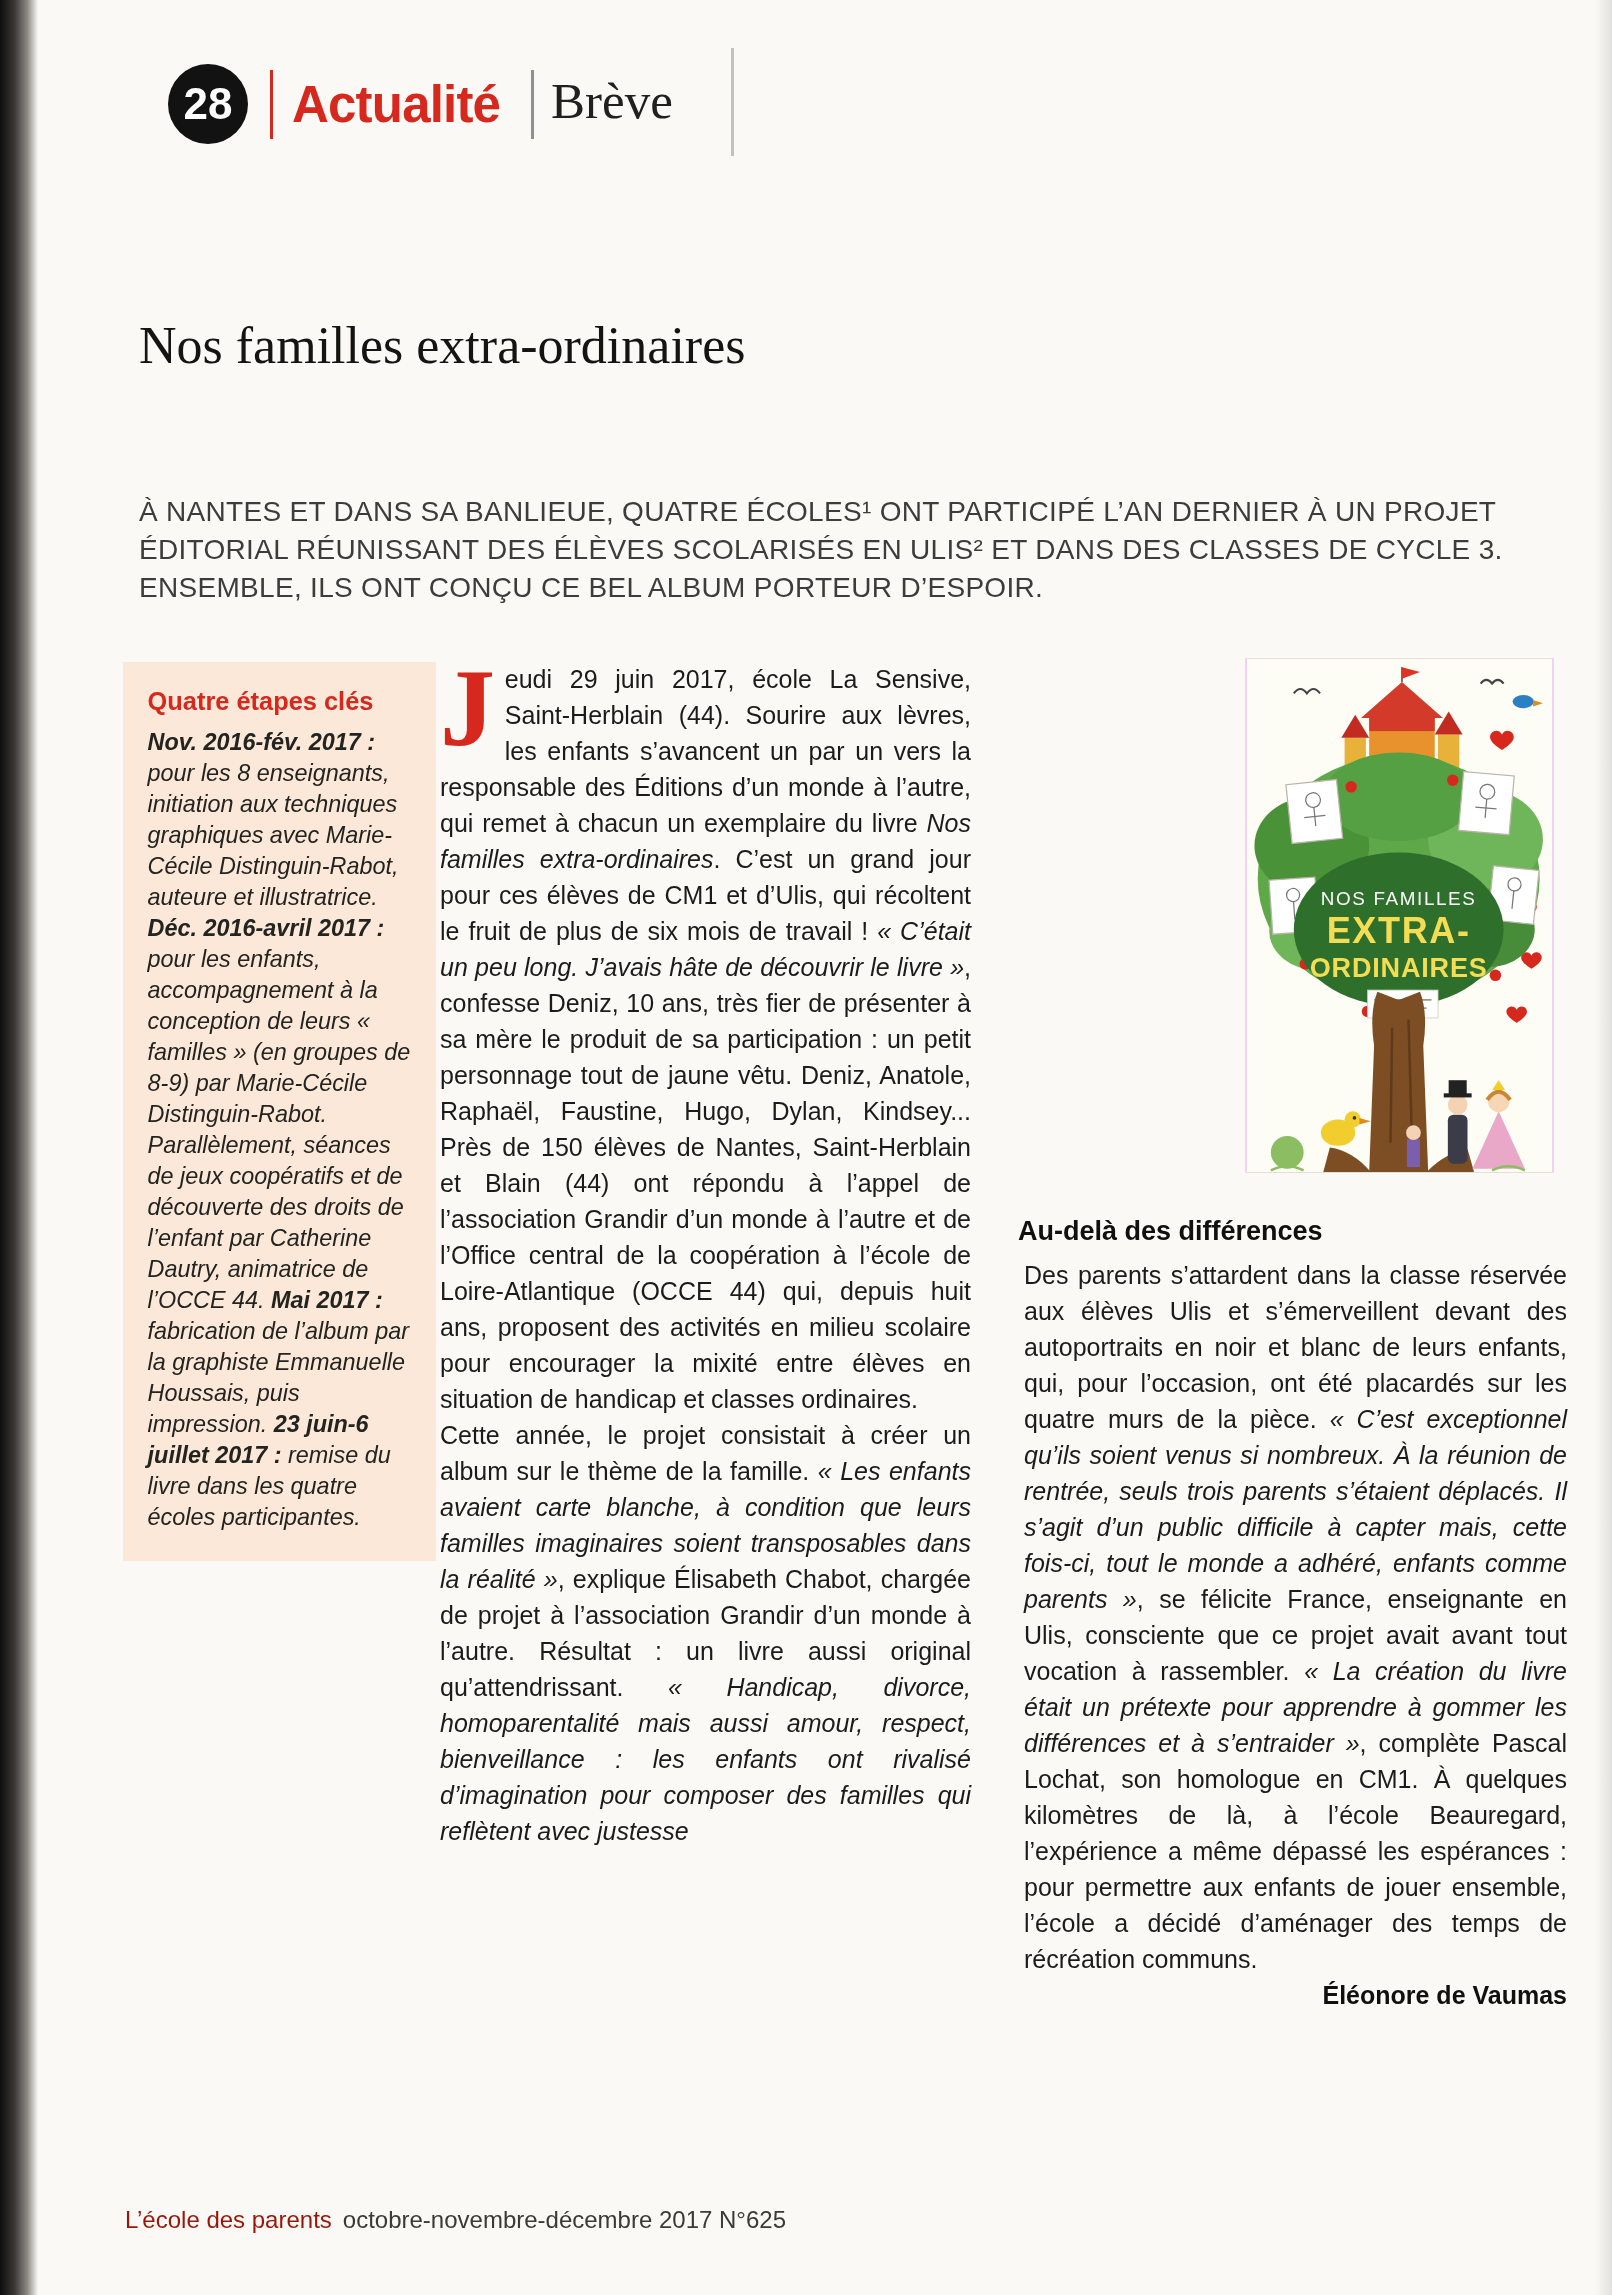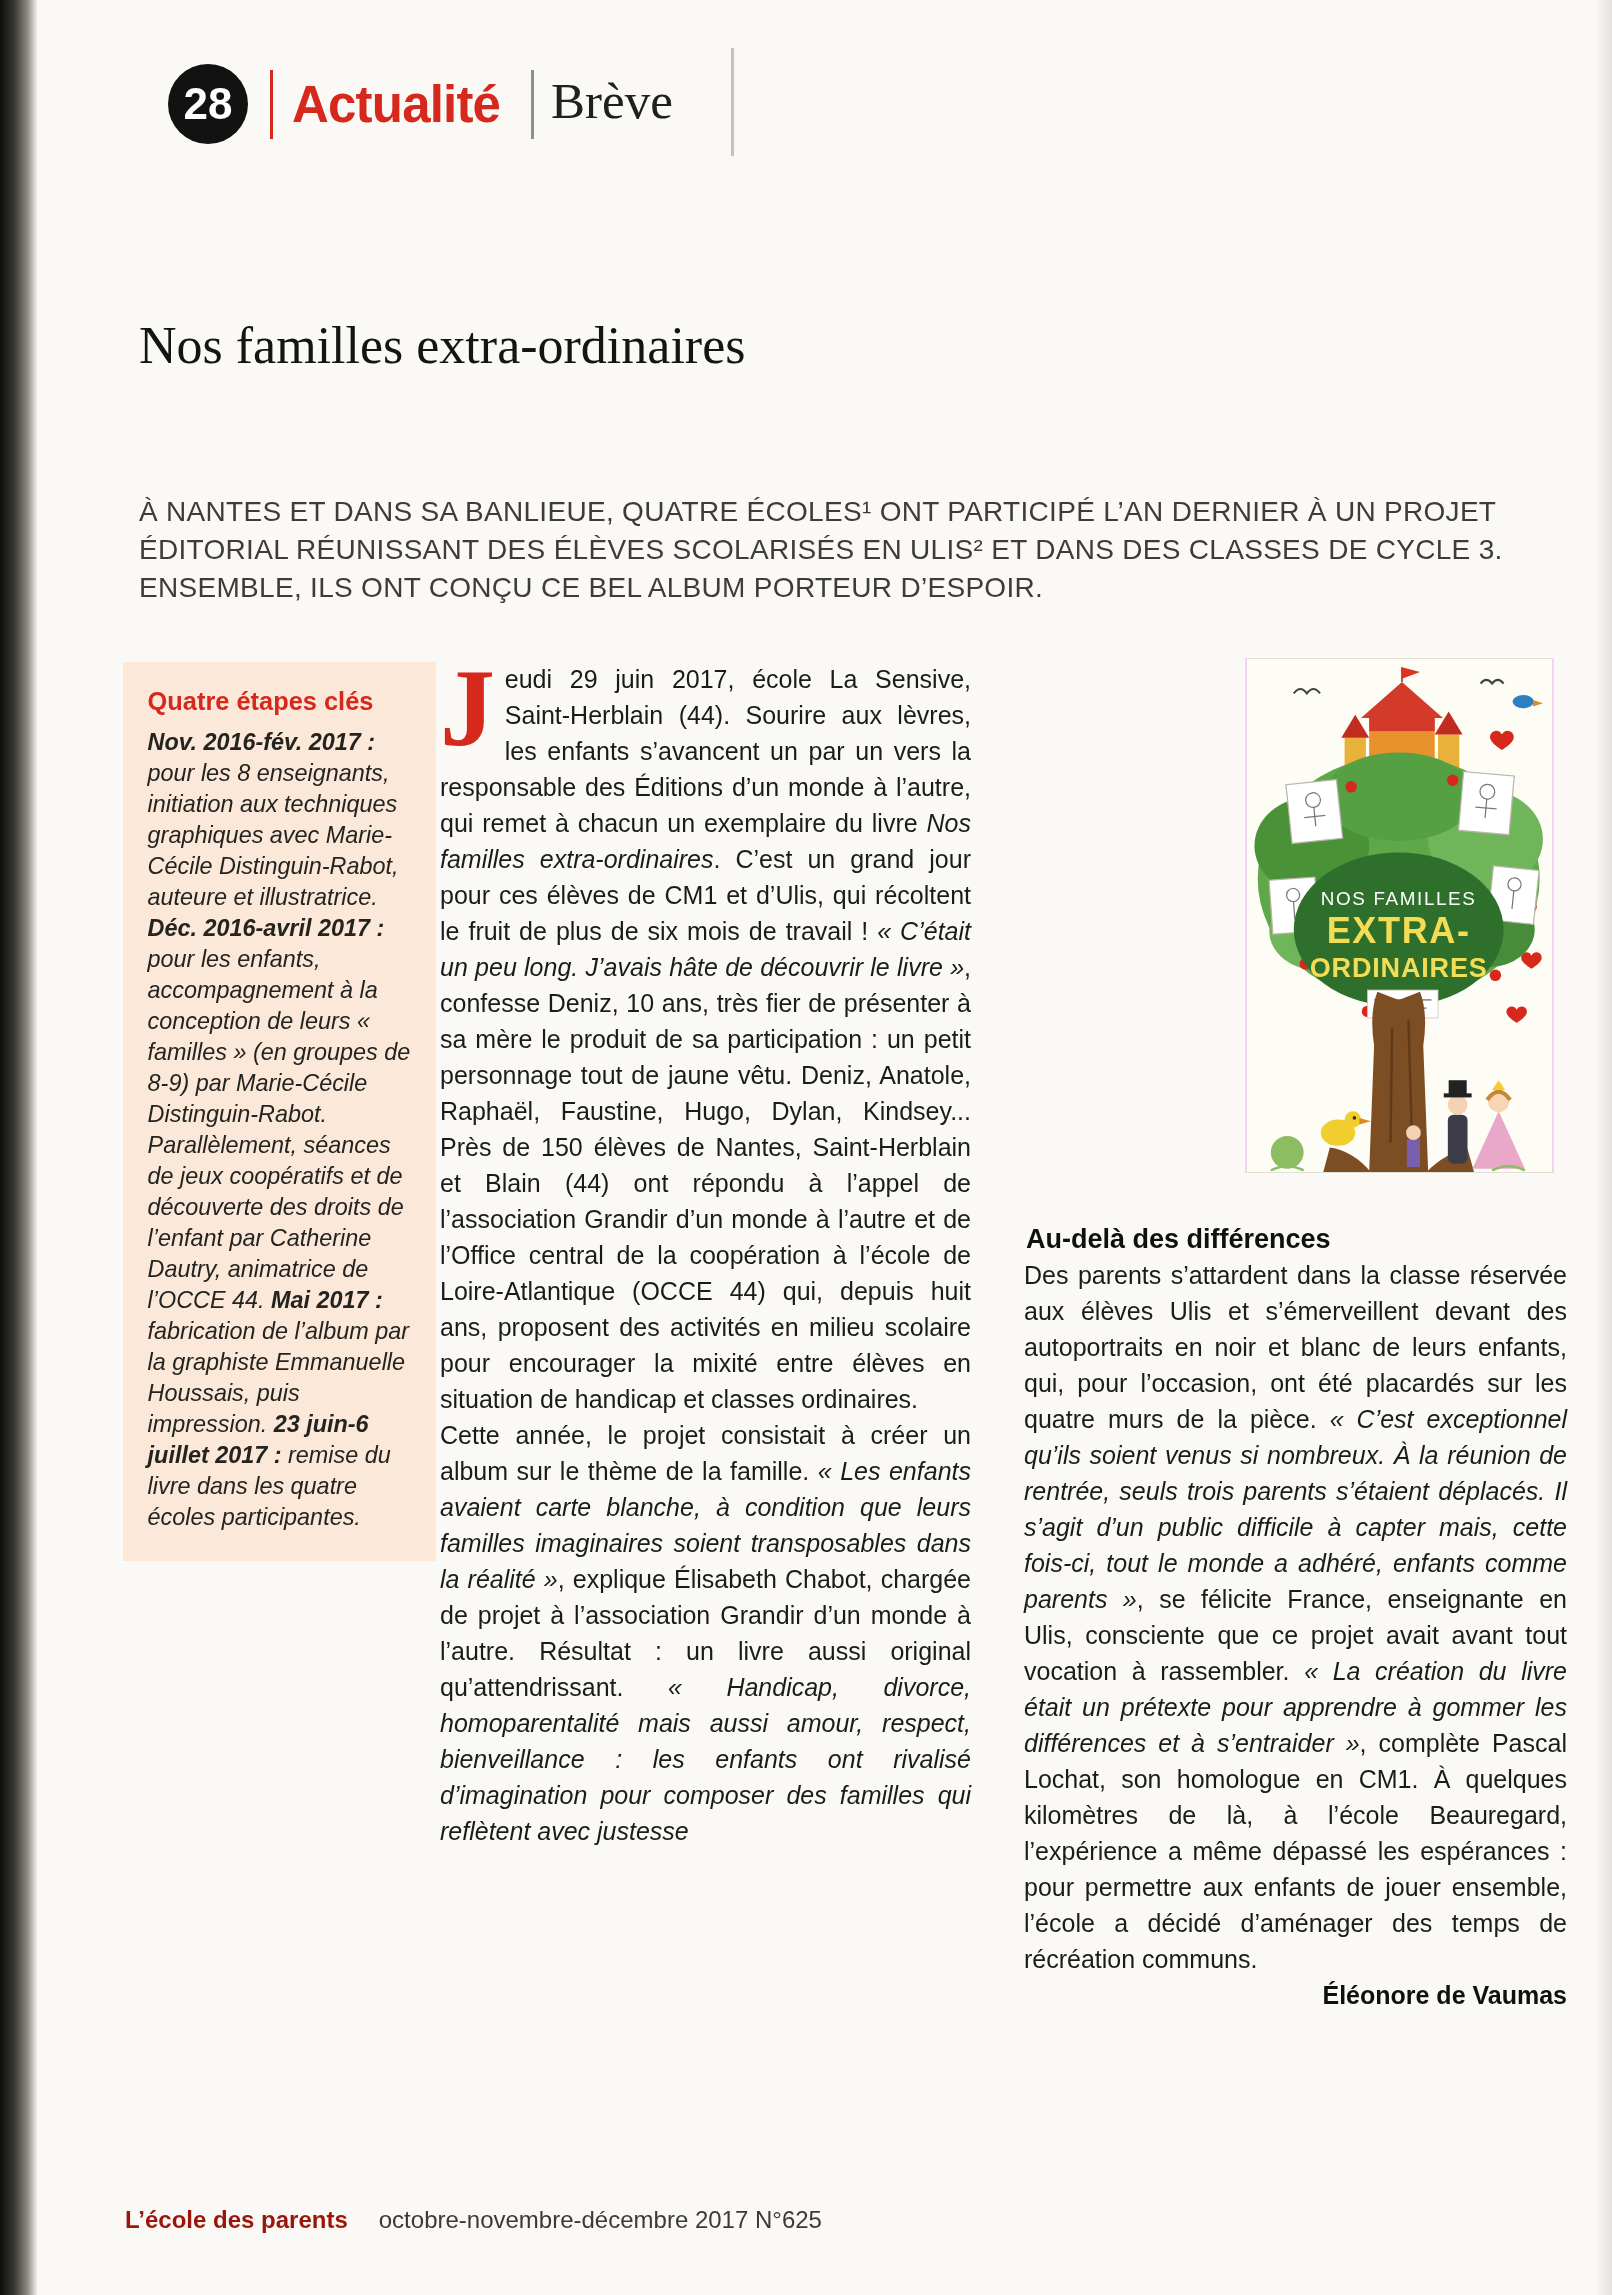--- a/index.html
+++ b/index.html
@@ -49,33 +49,33 @@
 
   .footnotes{position:absolute;left:138px;top:1769px;width:246px;font-size:22px;line-height:28px;color:#34332f;}
   .footnote{margin:0 0 19.7px 0;}
 
   
   .colB{position:absolute;left:440px;top:661px;width:531px;font-size:25px;line-height:36px;text-align:justify;color:#1b1b19;}
   .colB p{margin:0;}
   .dropcap{float:left;font-family:"Liberation Serif",serif;font-weight:bold;font-size:110px;line-height:84px;color:#d6281c;padding:4.9px 9.8px 0 0;}
 
   .colC-intro{position:absolute;left:1010px;top:662px;width:223px;font-size:25px;line-height:36px;color:#1b1b19;}
-  .subhead{position:absolute;left:1010px;top:1208px;font-size:27px;font-weight:bold;color:#101010;margin:16px;}
+  .subhead{position:absolute;left:1010px;top:1208px;font-size:27px;font-weight:bold;color:#101010;margin:8px;}
   .colC-body{position:absolute;left:1024px;top:1257px;width:543px;font-size:25px;line-height:36px;text-align:justify;color:#1b1b19;}
   .colC-body p{margin:0;}
   .byline{text-align:right;font-weight:bold;margin-top:-36px;color:#101010;}
 
   
   .book-cover{position:absolute;left:1246px;top:659px;width:307px;height:513px;background:#d946ef;box-shadow:0 0 0 0.8px #dedbd0;}
   .book-cover svg{display:block;width:100%;height:100%;}
   svg text{font-family:"Liberation Sans",sans-serif;}
 
   
   .footer{position:absolute;left:125px;top:2206px;font-size:24px;color:#3b3a36;}
-  .footer .mag{font-weight:bold;color:#9b150b;margin-right:31px;}
+  .footer .mag{font-weight:normal;color:#9b150b;margin-right:11px;}
 </style>
 </head>
 <body>
 
 <div class="page">
   <div class="scan-edge"></div>
   <div class="right-edge"></div>
 
   <div class="page-circle">
     <span>28</span>

